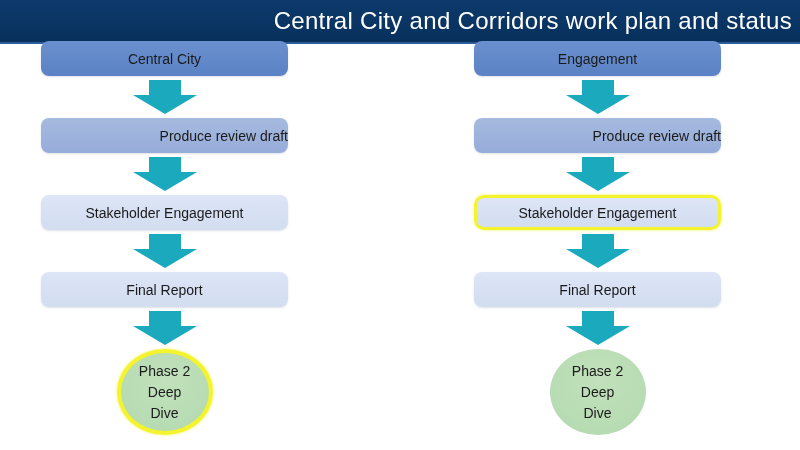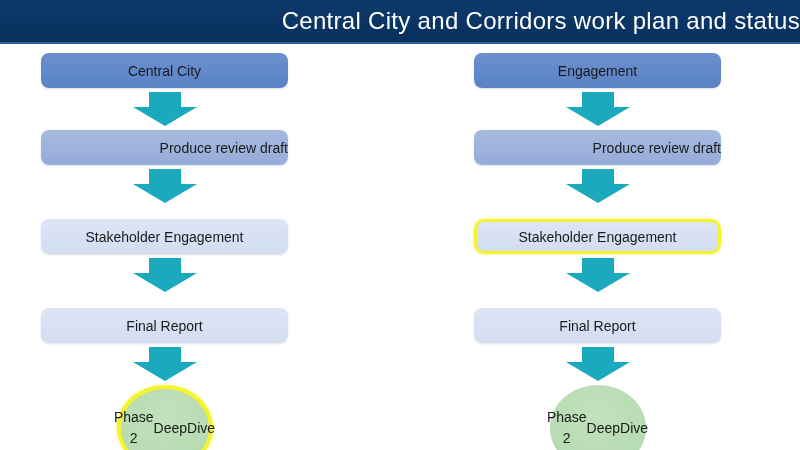--- a/index.html
+++ b/index.html
@@ -16,34 +16,34 @@
     position: absolute;
     top: 0; left: 0;
     width: 100%;
     height: 44px;
     box-sizing: border-box;
     background: linear-gradient(#0d3a6c 0%, #07305c 100%);
     border-bottom: 2px solid #2e5e99;
     display: flex;
     align-items: center;
     justify-content: flex-end;
-    padding-right: 0;
+    padding-right: 8px;
   }
   .titlebar h1 {
     margin: 0;
     color: #ffffff;
     font-size: 24px;
     font-weight: 400;
     letter-spacing: 0.3px;
     white-space: nowrap;
   }
   
   .canvas {
     position: absolute;
-    top: 46px; left: 0;
+    top: 34px; left: 0;
     width: 652px;
     height: 404px;
   }
   .column {
     position: absolute;
     top: 7px;
     width: 247px;
     display: flex;
     flex-direction: column;
     align-items: center;
@@ -60,21 +60,21 @@
     display: flex;
     align-items: center;
     justify-content: center;
     font-size: 14px;
     color: #1a1a1a;
     text-align: center;
     box-shadow: 0 1px 2px rgba(70, 90, 120, 0.18);
   }
   .node-header { background: linear-gradient(#6b90cf, #5a82c4); }
   .node-medium { background: linear-gradient(#a6badf, #96acd9); justify-content: flex-end; }
-  .node-light  { background: linear-gradient(#dde5f6, #d2ddf0); margin-top: 12px; }
+  .node-light  { background: linear-gradient(#dde5f6, #d2ddf0); }
   .node-highlight {
     border: 3px solid #f3f32e;
     border-radius: 10px;
     box-shadow: 0 0 3px rgba(243, 243, 46, 0.8);
   }
 
   .arrow {
     width: 64px;
     height: 34px;
     line-height: 0;
@@ -82,21 +82,21 @@
   }
   .arrow svg { display: block; }
 
   .phase-circle {
     width: 96px;
     height: 86px;
     box-sizing: border-box;
     border-radius: 50%;
     background: radial-gradient(circle at 50% 35%, #c2e1bc, #b2d9ae);
     display: flex;
-    flex-direction: row;
+    flex-direction: column;
     align-items: center;
     justify-content: center;
     font-size: 14px;
     line-height: 21px;
     color: #1a1a1a;
     text-align: center;
   }
   .phase-highlight {
     border: 4px solid #f3f32e;
     box-shadow: 0 0 3px rgba(243, 243, 46, 0.8);

